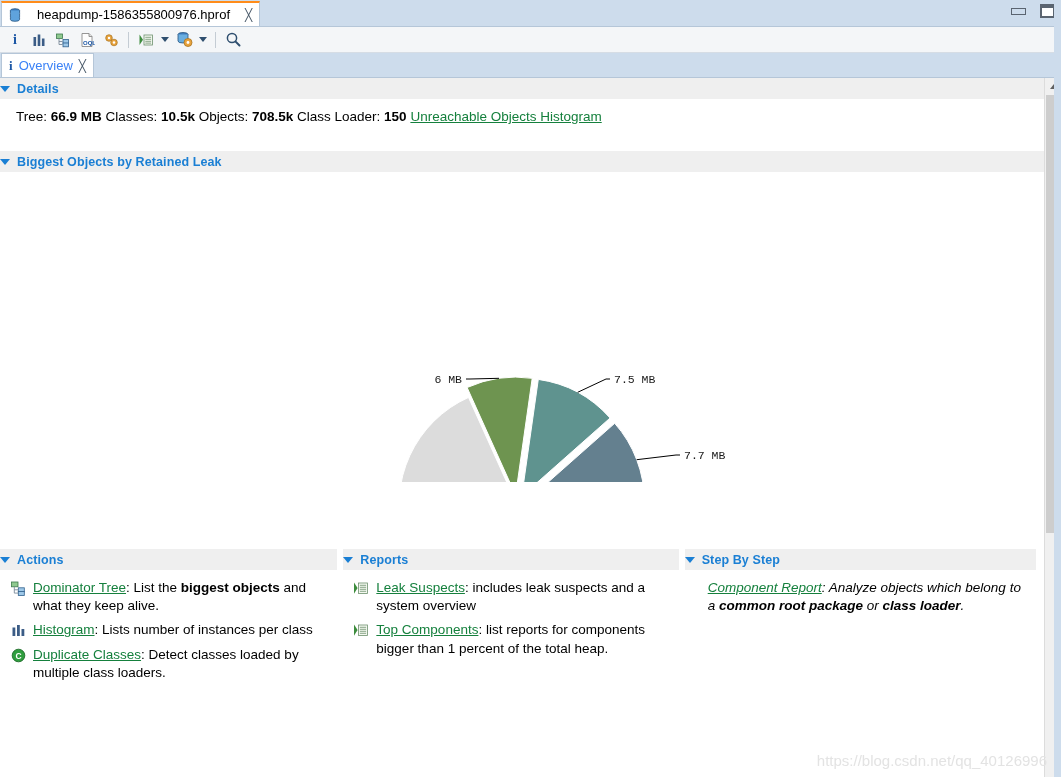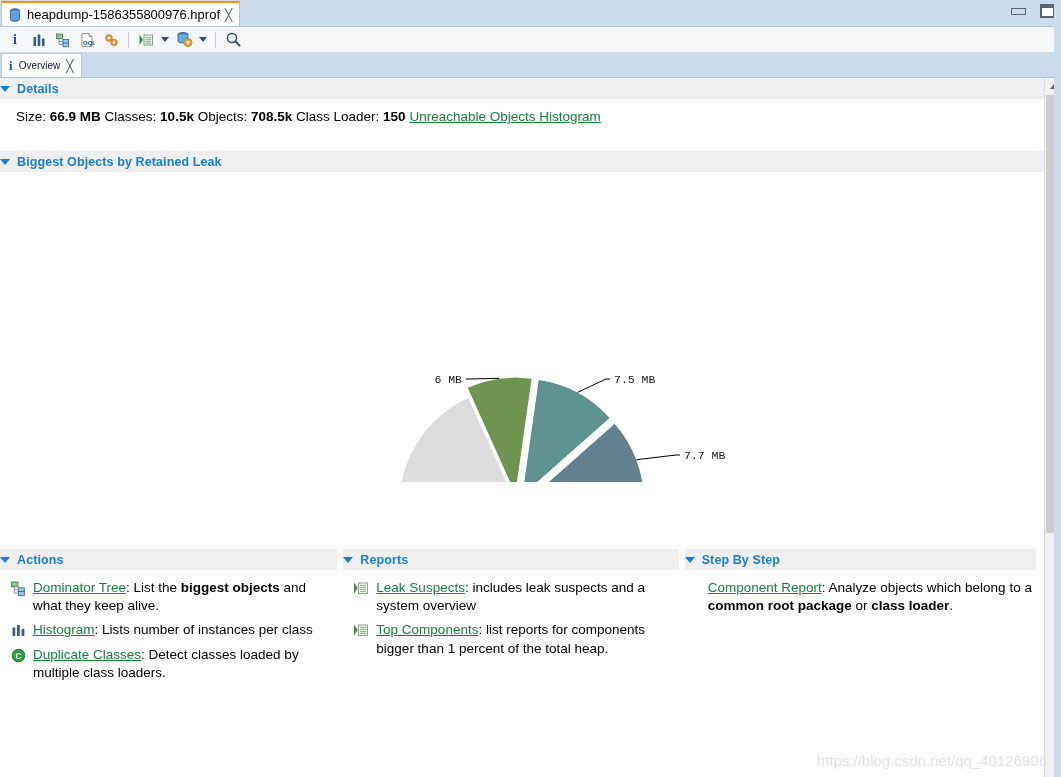--- a/index.html
+++ b/index.html
@@ -34,21 +34,21 @@
     align-items: flex-end;
     border-bottom: 1px solid #b5c6d8;
     box-sizing: border-box;
   }
   .editor-tab {
     height: 25px;
     background: #ffffff;
     display: flex;
     align-items: center;
     padding: 0 7px 0 6px;
-    gap: 5px;
+    gap: 15px;
     border: 1px solid #b5c6d8;
     border-bottom: none;
     border-top: 2px solid #ff8c1a;
     box-sizing: border-box;
     margin-left: 1px;
   }
   .editor-tab .tab-title {
     font-size: 13px;
     color: #000;
     white-space: nowrap;
@@ -145,21 +145,21 @@
     box-sizing: border-box;
     margin-left: 1px;
     cursor: pointer;
   }
   .view-tab .vt-i {
     color: #1c57a5;
     font-weight: bold;
     font-size: 13px;
     font-family: "Liberation Serif", serif;
   }
-  .view-tab .vt-label { font-size: 10px; color: #0f172a; }
+  .view-tab .vt-label { font-size: 13px; color: #3b82f6; }
 
   
   .content-wrap {
     position: relative;
     height: 725px;
     display: flex;
     box-sizing: border-box;
   }
   .content {
     flex: 1 1 auto;
@@ -234,21 +234,21 @@
     align-items: flex-start;
   }
   .entry-icon {
     flex: 0 0 auto;
     width: 17px; height: 17px;
     position: relative;
     margin-top: 1px;
   }
   .entry-text { flex: 1 1 auto; }
   .entry-text b { font-weight: bold; }
-  .entry-indent { padding-left: 23px; }
+  .entry-indent { padding-left: 23px; font-style: italic; }
 
   
   .vscroll {
     width: 17px;
     background: #f0f0f0;
     border-left: 1px solid #dcdcdc;
     position: relative;
     flex: 0 0 auto;
     box-sizing: border-box;
   }
@@ -421,21 +421,21 @@
   </div>
 
   <div class="content-wrap">
     <div class="content">
 
       <div class="section-head">
         <span class="twisty"></span>
         <span class="section-title">Details</span>
       </div>
       <div class="details-body">
-        <span>Size:</span>
+        <span>Tree:</span>
         <b>66.9 MB</b>
         <span>Classes:</span>
         <b>10.5k</b>
         <span>Objects:</span>
         <b>708.5k</b>
         <span>Class Loader:</span>
         <b>150</b>
         <span class="link">Unreachable Objects Histogram</span>
       </div>
 

